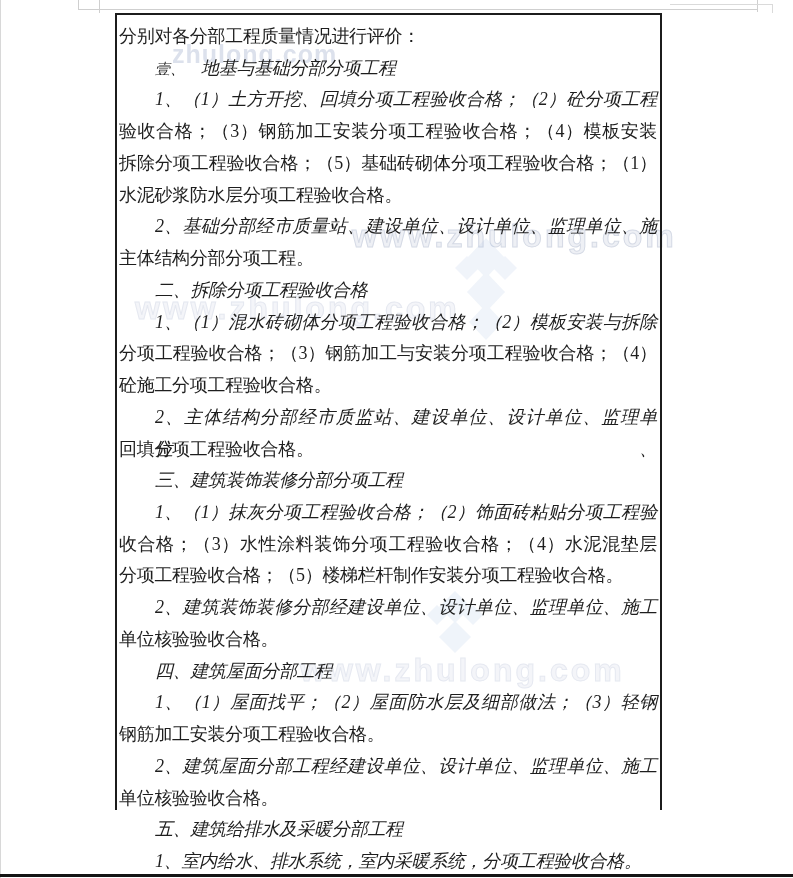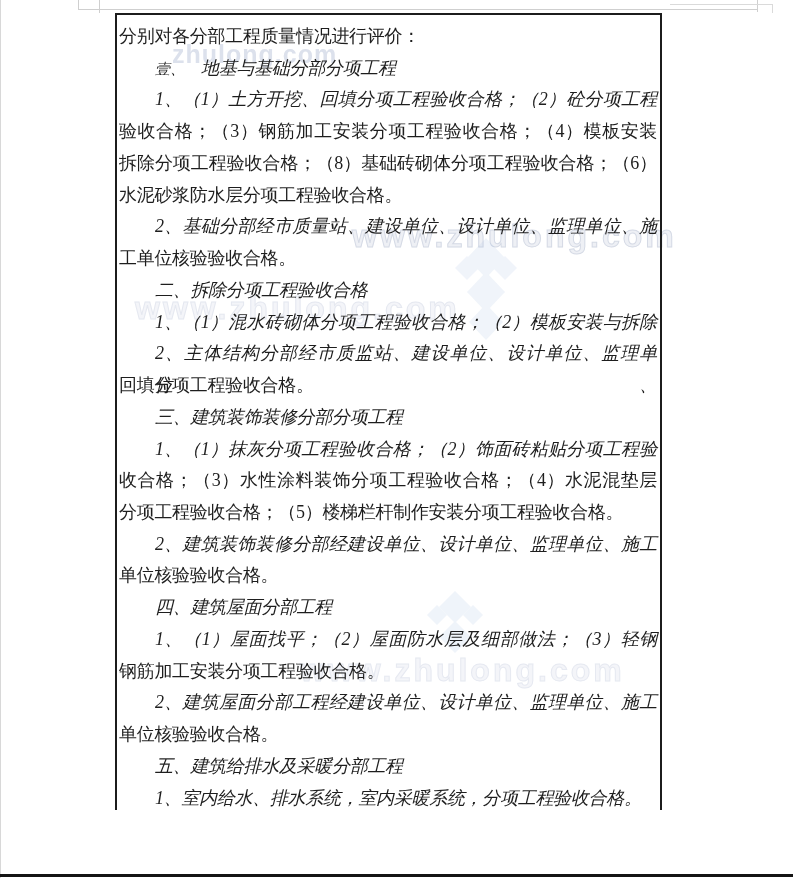--- a/index.html
+++ b/index.html
@@ -80,26 +80,28 @@
   <div class="guide g-h2"></div>
   <div class="guide g-v4"></div>
   <div class="page-edge"></div>
 
   <div class="table-cell">
     <div class="doc-text">
         <div class="line"><span>分别对各分部工程质量情况进行评价：</span></div>
         <div class="line ind"><span class="marker">壹、</span><span>地基与基础分部分项工程</span></div>
         <div class="line ind fill"><span>1、（1）土方开挖、回填分项工程验收合格；（2）砼分项工程</span></div>
         <div class="line fill"><span>验收合格；（3）钢筋加工安装分项工程验收合格；（4）模板安装</span></div>
-        <div class="line fill"><span>拆除分项工程验收合格；（8）基础砖砌体分项工程验收合格；（6）</span></div>
+        <div class="line fill"><span>拆除分项工程验收合格；（5）基础砖砌体分项工程验收合格；（1）</span></div>
         <div class="line"><span>水泥砂浆防水层分项工程验收合格。</span></div>
         <div class="line ind fill"><span>2、基础分部经市质量站、建设单位、设计单位、监理单位、施</span></div>
-        <div class="line"><span>工单位核验验收合格。</span></div>
+        <div class="line"><span>主体结构分部分项工程。</span></div>
         <div class="line ind"><span>二、拆除分项工程验收合格</span></div>
         <div class="line ind fill"><span>1、（1）混水砖砌体分项工程验收合格；（2）模板安装与拆除</span></div>
+        <div class="line fill"><span>分项工程验收合格；（3）钢筋加工与安装分项工程验收合格；（4）</span></div>
+        <div class="line"><span>砼施工分项工程验收合格。</span></div>
         <div class="line ind fill"><span>2、主体结构分部经市质监站、建设单位、设计单位、监理单位、</span></div>
         <div class="line"><span>回填分项工程验收合格。</span></div>
         <div class="line ind"><span>三、建筑装饰装修分部分项工程</span></div>
         <div class="line ind fill"><span>1、（1）抹灰分项工程验收合格；（2）饰面砖粘贴分项工程验</span></div>
         <div class="line fill"><span>收合格；（3）水性涂料装饰分项工程验收合格；（4）水泥混垫层</span></div>
         <div class="line"><span>分项工程验收合格；（5）楼梯栏杆制作安装分项工程验收合格。</span></div>
         <div class="line ind fill"><span>2、建筑装饰装修分部经建设单位、设计单位、监理单位、施工</span></div>
         <div class="line"><span>单位核验验收合格。</span></div>
         <div class="line ind"><span>四、建筑屋面分部工程</span></div>
         <div class="line ind fill"><span>1、（1）屋面找平；（2）屋面防水层及细部做法；（3）轻钢</span></div>

